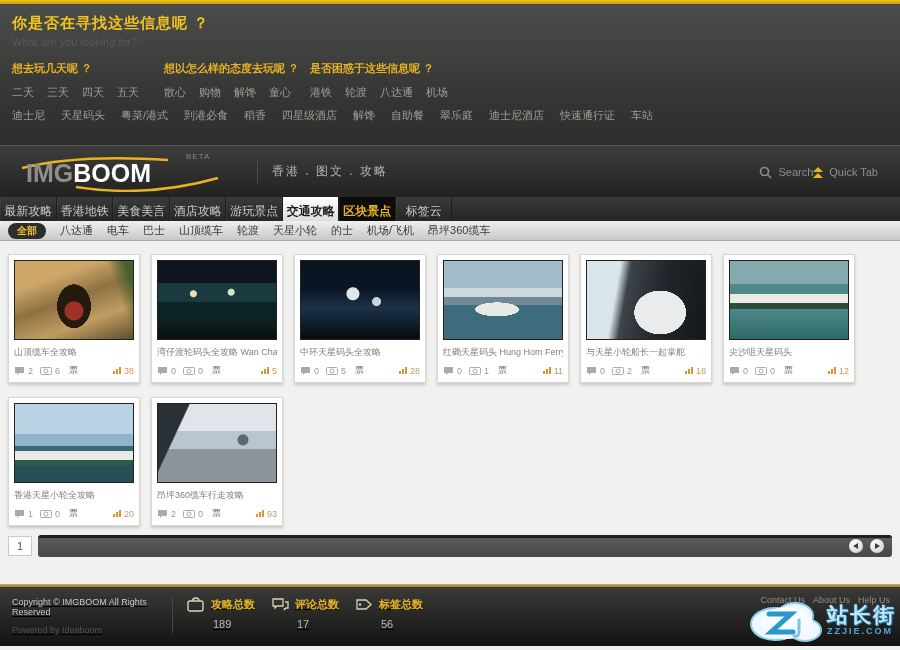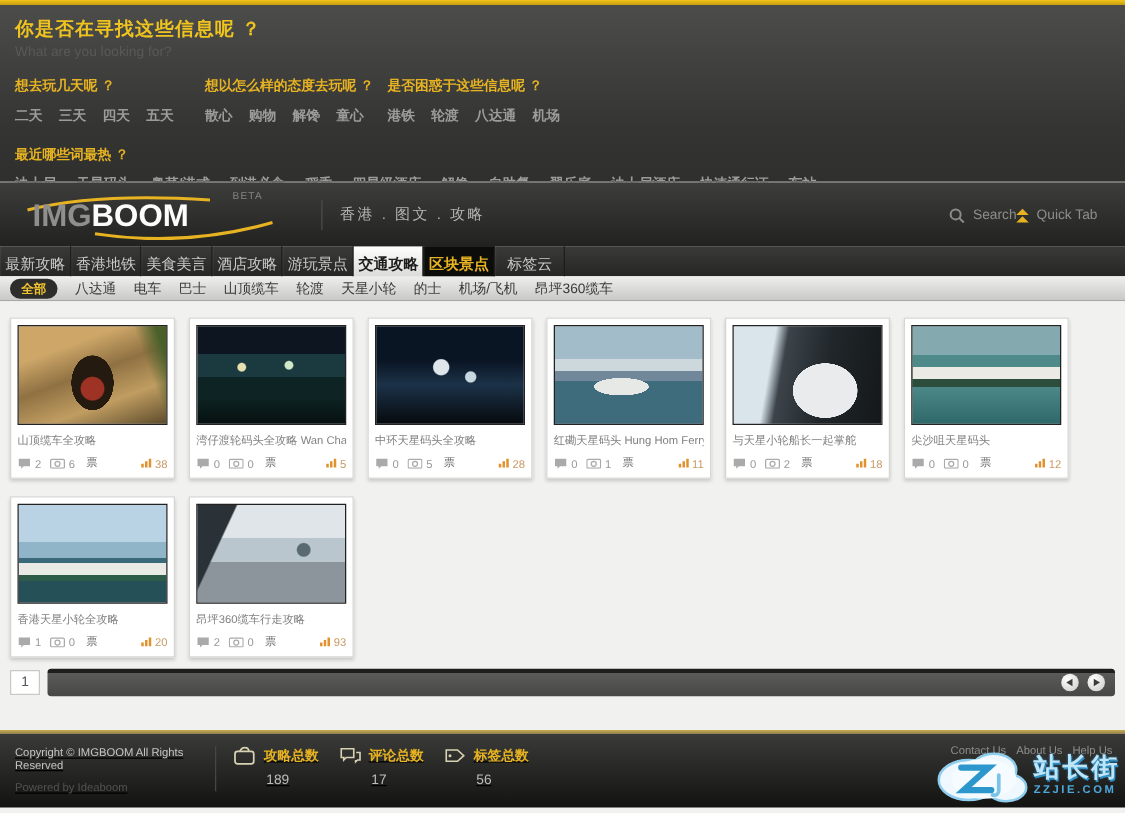--- a/index.html
+++ b/index.html
@@ -11,21 +11,21 @@
 
   
   .promo { height:141px; background:linear-gradient(180deg,#4c4c4a,#343432 70%,#2f2f2d);
     padding:10px 12px 0 12px; }
   .promo-title { color:#f0c41f; font-size:15px; font-weight:bold; letter-spacing:1px; }
   .promo-sub { color:#59595б; color:#595955; font-size:11px; margin-top:3px; }
   .promo-cols { display:flex; margin-top:13px; }
   .pcol1 { width:152px; } .pcol2 { width:146px; } .pcol3 { width:auto; }
   .pcol-head { color:#e4ب; color:#e7b322; font-size:11px; font-weight:bold; }
   .pcol-items { margin-top:9px; display:flex; gap:13px; }
-  .pcol-items span, .hot-items span { color:#9c9c98; font-size:11px; cursor:pointer;font-weight:bold; }
+  .pcol-items span, .hot-items span { color:#9c9c98; font-size:11px; cursor:pointer; }
   .hot-head { color:#e7b322; font-size:11px; font-weight:bold; margin-top:16px; }
   .hot-items { margin-top:8px; display:flex; gap:16px; flex-wrap:nowrap; }
 
   
   .band { height:52px; background:linear-gradient(180deg,#3d3d3b,#222220);
     border-top:1px solid #585856; display:flex; align-items:center; position:relative; }
   .logo { position:relative; margin-left:18px; width:215px; height:40px; }
   .logo-arcs { position:absolute; left:0; top:0; }
   .logo-text { position:absolute; left:8px; top:7px; font-size:25px; font-weight:bold;
     letter-spacing:0px; }
@@ -171,21 +171,20 @@
     <div class="pcol3">
       <div class="pcol-head">是否困惑于这些信息呢 ？</div>
       <div class="pcol-items">
         <span>港铁</span>
         <span>轮渡</span>
         <span>八达通</span>
         <span>机场</span>
       </div>
     </div>
   </div>
-  <div class="hot-head">最近哪些词最热 ？</div>
   <div class="hot-items">
     <span>迪士尼</span>
     <span>天星码头</span>
     <span>粤菜/港式</span>
     <span>到港必食</span>
     <span>稻香</span>
     <span>四星级酒店</span>
     <span>解馋</span>
     <span>自助餐</span>
     <span>翠乐庭</span>

